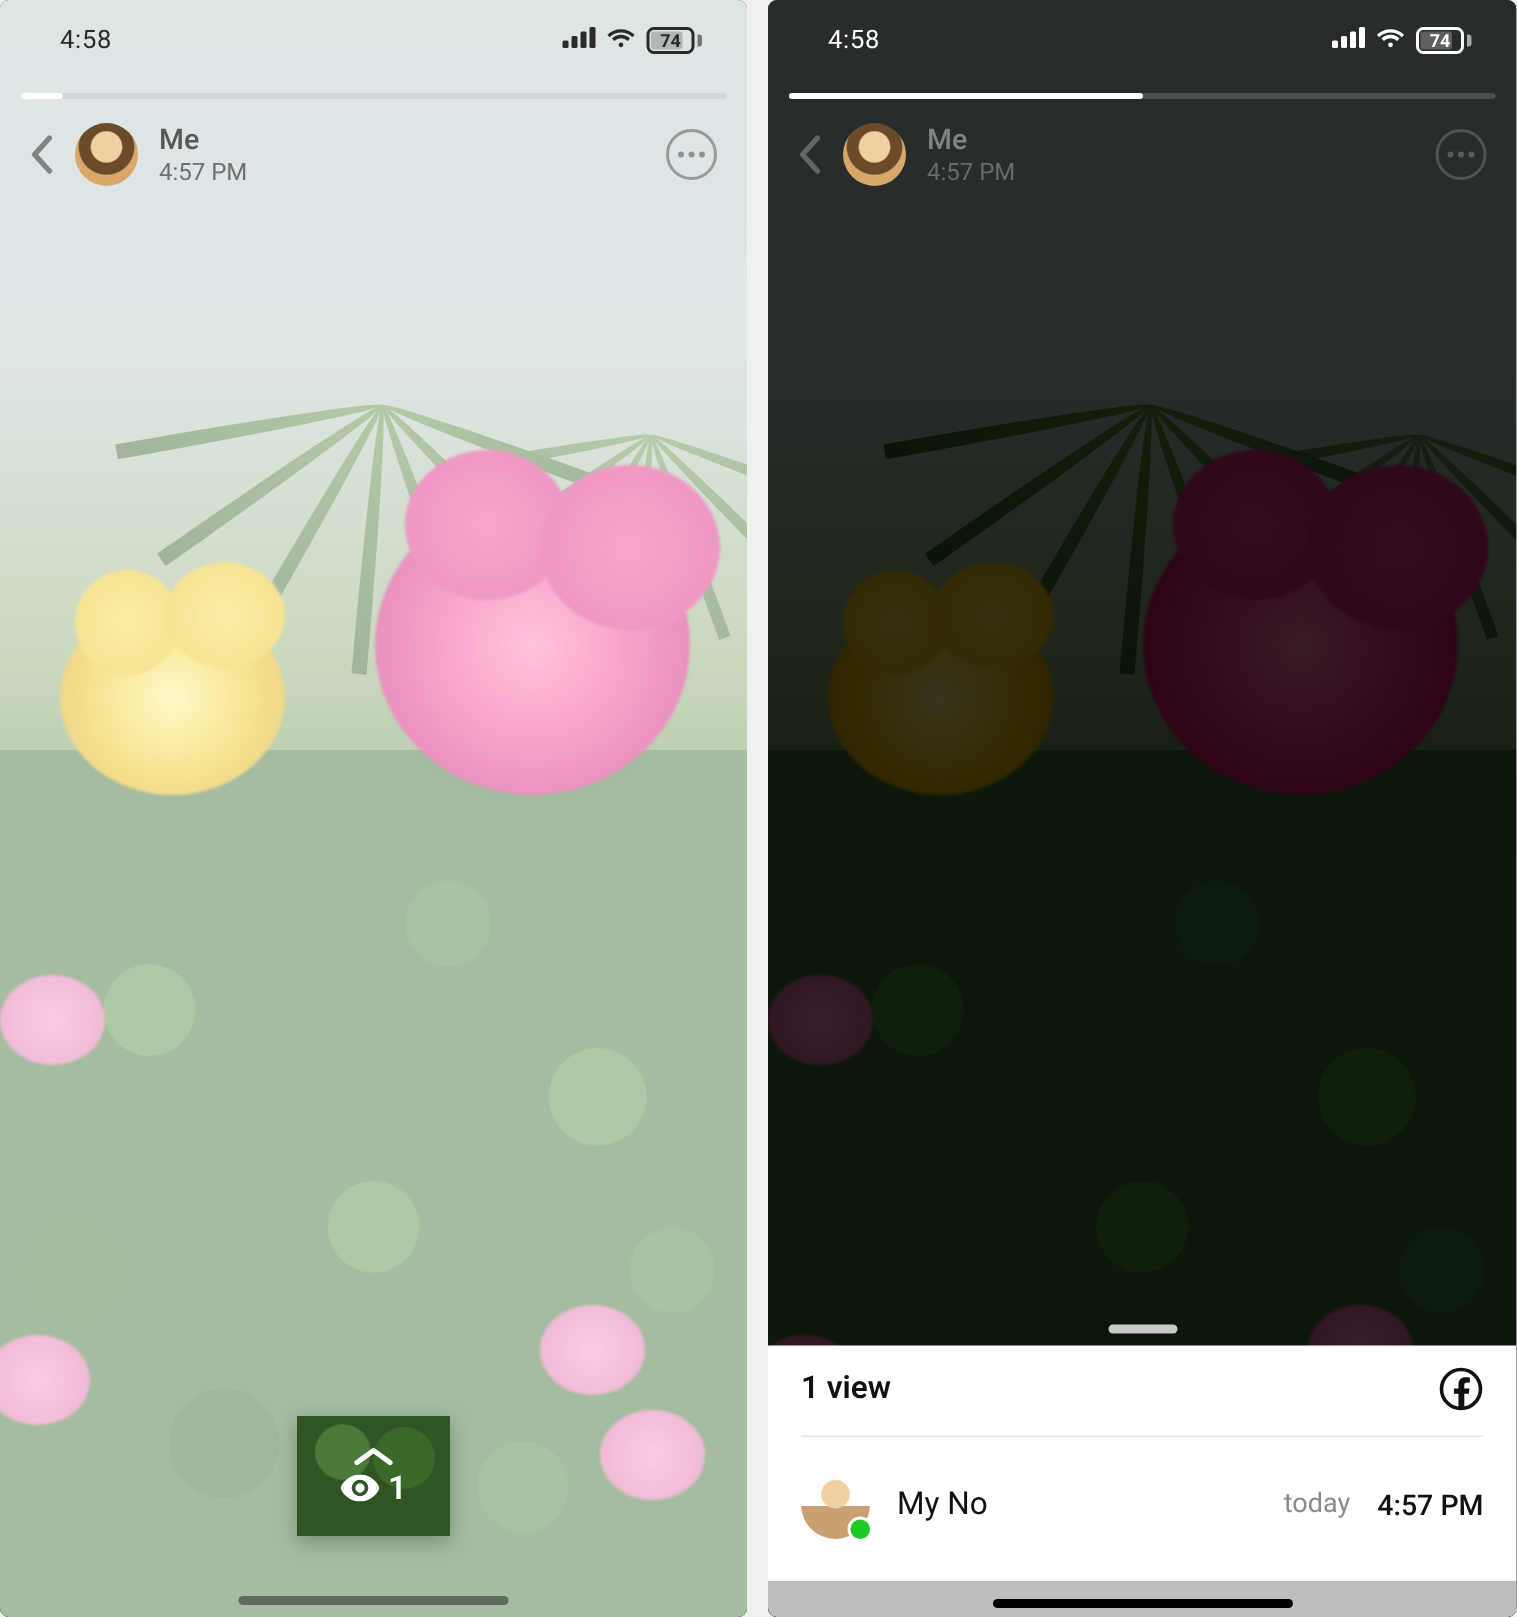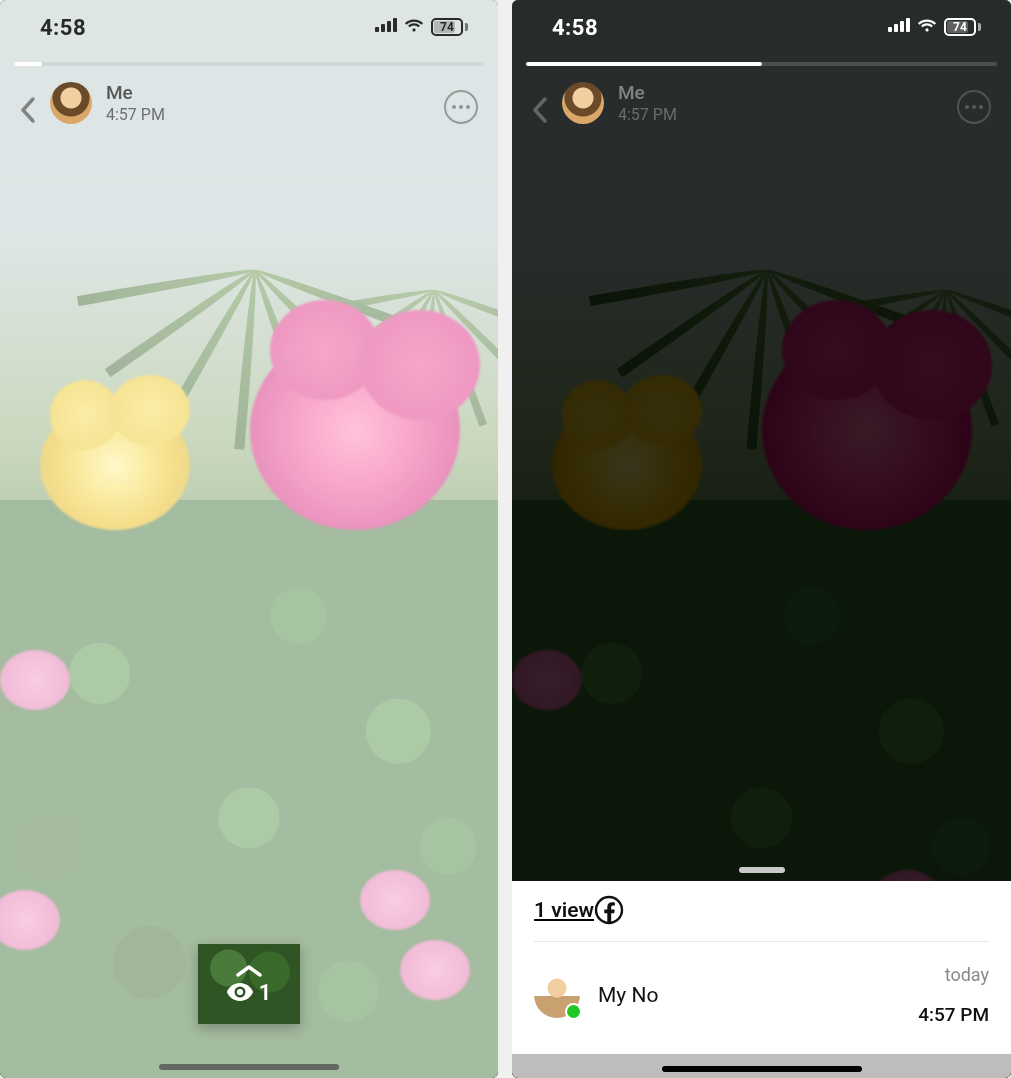--- a/index.html
+++ b/index.html
@@ -104,21 +104,21 @@
   .dark-overlay  { position:absolute; inset:0; background: rgba(0,0,0,0.78); }
 
   
   .status-bar {
     position: absolute; top: 0; left: 0; right: 0;
     height: 54px;
     display: flex; align-items: center; justify-content: space-between;
     padding: 0 30px 0 40px;
     z-index: 50;
   }
-  .status-time { font-size: 22px; font-weight: 700; letter-spacing: 0.5px; }
+  .status-time { font-size: 17px; font-weight: 400; letter-spacing: 0.5px; }
   .status-right { display: flex; align-items: flex-start; gap: 7px; }
   .status-dark .status-time, .status-dark svg, .status-dark .battery-box { color:#2a2a2a; fill:#2a2a2a; border-color:#2a2a2a; }
   .status-white .status-time { color:#fff; }
   .bars { display:flex; align-items:flex-end; gap:2px; height:14px; }
   .bars span { width:4px; background: currentColor; border-radius:1px; }
   .bars span:nth-child(1){height:5px;} .bars span:nth-child(2){height:8px;}
   .bars span:nth-child(3){height:11px;} .bars span:nth-child(4){height:14px;}
   .battery-wrap { display:flex; align-items:center; gap:2px; }
   .battery-box {
     position:relative; width:32px; height:18px;
@@ -134,21 +134,21 @@
   .progress-track {
     position:absolute; top:62px; left:14px; right:14px; height:4px;
     background: rgba(200,200,200,0.55); border-radius:2px; z-index:40;
   }
   .phone-right .progress-track { background: rgba(100,100,100,0.6); }
   .progress-fill { height:100%; background:#fff; border-radius:2px; }
 
   
   .story-header {
     position:absolute; top:82px; left:0; right:0;
-    display:flex; align-items:flex-end; gap:14px;
+    display:flex; align-items:center; gap:14px;
     padding: 0 20px; z-index:40;
   }
   .back-chevron { color: rgba(120,120,120,.9); font-size:0; }
   .phone-right .back-chevron { color: rgba(140,140,140,.6); }
   .avatar {
     width:42px; height:42px; border-radius:50%;
     background: radial-gradient(circle at 50% 38%, #f2cfa0 0 10px, #6b4a2a 11px 18px, #d9a868 19px);
     flex-shrink:0;
   }
   .header-text { display:flex; flex-direction:column; line-height:1.2; }
@@ -184,43 +184,43 @@
     position:absolute; bottom:24px; left:0; right:0;
     background:#fff; z-index:45;
     border-radius: 0;
     padding: 14px 22px 28px 22px;
   }
   .sheet-handle {
     width:46px; height:6px; background:#c9c9c9; border-radius:3px;
     position:absolute; top:-14px; left:50%; transform:translateX(-50%);
   }
   .sheet-top {
-    display:flex; align-items:center; justify-content:flex-start;
-    padding-bottom:16px; border-bottom:1px solid #e6e6e6;text-decoration:underline;
+    display:flex; align-items:center; justify-content:space-between;
+    padding-bottom:16px; border-bottom:1px solid #e6e6e6;
   }
   .sheet-title { font-size:21px; font-weight:600; color:#111; }
   .fb-icon { width:30px; height:30px; color:#111; }
   .viewer-row {
     display:flex; align-items:center; gap:18px;
     padding-top:22px;
   }
   .viewer-avatar-wrap { position:relative; }
   .viewer-avatar {
     width:46px; height:46px; border-radius:50%;
     background:
       radial-gradient(circle at 50% 35%, #f2cfa0 0 9px, transparent 10px),
       linear-gradient(#fff 0 52%, #c9a070 52%);
   }
   .presence-dot {
     position:absolute; bottom:-2px; right:-2px;
     width:17px; height:17px; border-radius:50%;
     background:#1ec826; border:2.5px solid #fff;
   }
   .viewer-name { font-size:21px; color:#111; font-weight:400; }
-  .viewer-meta { margin-left:auto; display:flex; align-items:flex-end; gap:18px;flex-direction:column; }
+  .viewer-meta { margin-left:auto; display:flex; align-items:flex-start; gap:18px; }
   .viewer-day { font-size:18px; color:#8a8a8a; }
   .viewer-time { font-size:19px; color:#111; font-weight:500; }
 
   .right-bottom-bar {
     position:absolute; bottom:0; left:0; right:0; height:24px;
     background:#bdbdbd; z-index:44;
   }
 
   
   .home-indicator {

